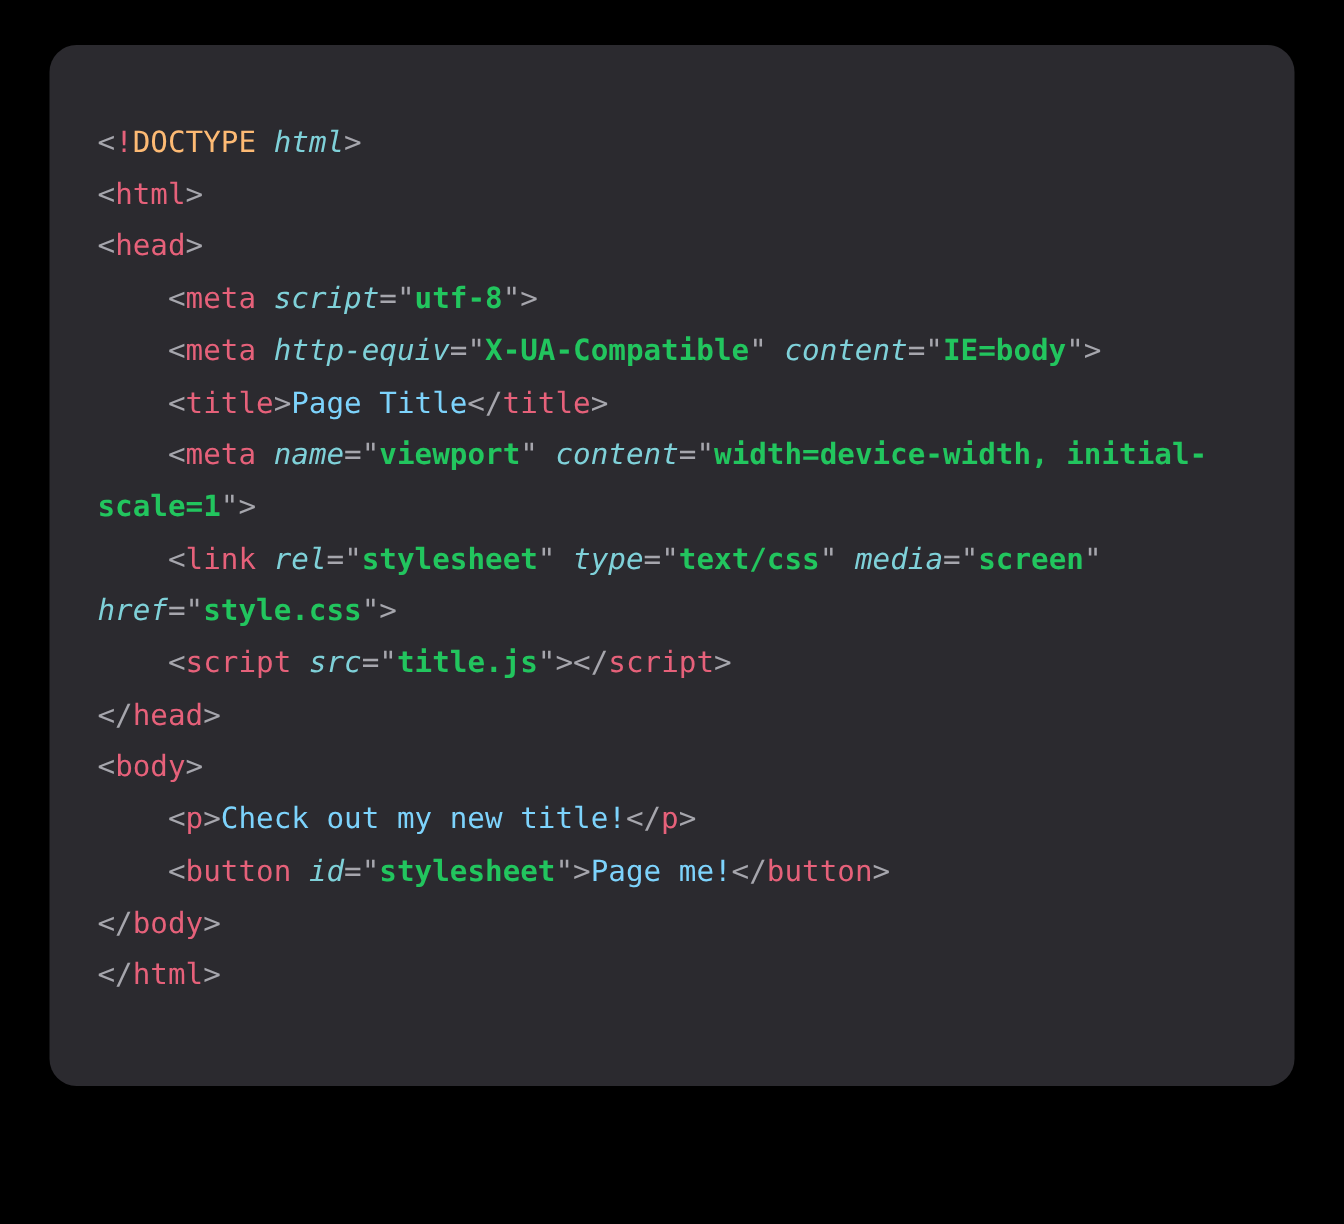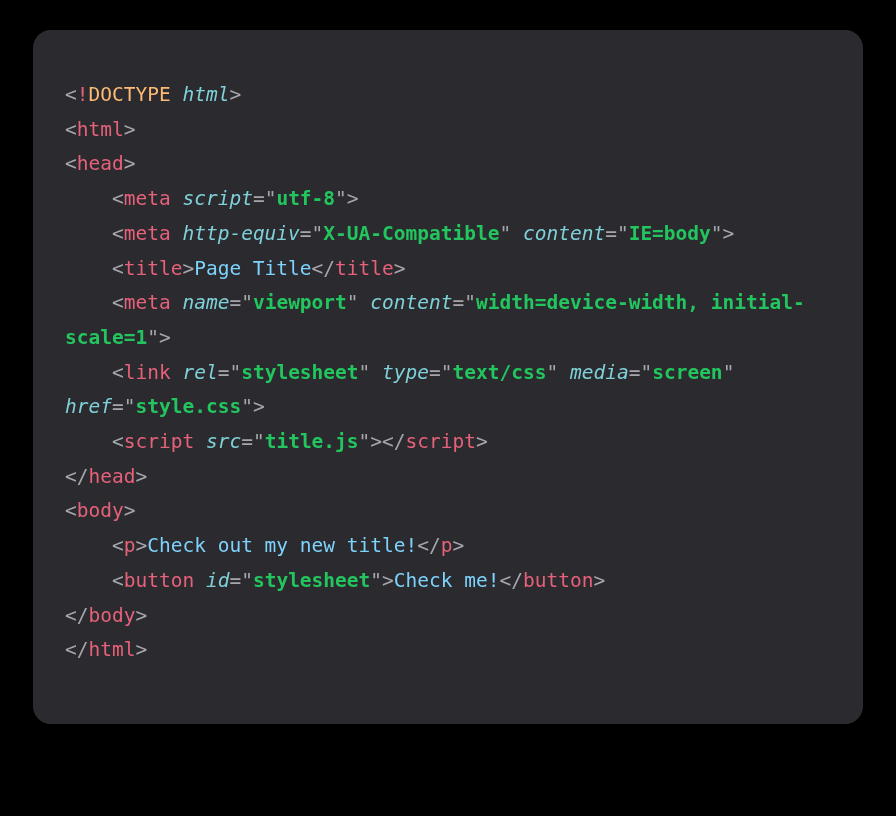--- a/index.html
+++ b/index.html
@@ -40,15 +40,15 @@
 <span><span class="p">&lt;</span><span class="t">head</span><span class="p">&gt;</span></span>
 <span><span>    </span><span class="p">&lt;</span><span class="t">meta</span> <span class="a">script</span><span class="p">=</span><span class="p">"</span><span class="s">utf-8</span><span class="p">"</span><span class="p">&gt;</span></span>
 <span><span>    </span><span class="p">&lt;</span><span class="t">meta</span> <span class="a">http-equiv</span><span class="p">=</span><span class="p">"</span><span class="s">X-UA-Compatible</span><span class="p">"</span> <span class="a">content</span><span class="p">=</span><span class="p">"</span><span class="s">IE=body</span><span class="p">"</span><span class="p">&gt;</span></span>
 <span><span>    </span><span class="p">&lt;</span><span class="t">title</span><span class="p">&gt;</span><span class="tx">Page Title</span><span class="p">&lt;/</span><span class="t">title</span><span class="p">&gt;</span></span>
 <span><span>    </span><span class="p">&lt;</span><span class="t">meta</span> <span class="a">name</span><span class="p">=</span><span class="p">"</span><span class="s">viewport</span><span class="p">"</span> <span class="a">content</span><span class="p">=</span><span class="p">"</span><span class="s">width=device-width, initial-scale=1</span><span class="p">"</span><span class="p">&gt;</span></span>
 <span><span>    </span><span class="p">&lt;</span><span class="t">link</span> <span class="a">rel</span><span class="p">=</span><span class="p">"</span><span class="s">stylesheet</span><span class="p">"</span> <span class="a">type</span><span class="p">=</span><span class="p">"</span><span class="s">text/css</span><span class="p">"</span> <span class="a">media</span><span class="p">=</span><span class="p">"</span><span class="s">screen</span><span class="p">"</span> <span class="a">href</span><span class="p">=</span><span class="p">"</span><span class="s">style.css</span><span class="p">"</span><span class="p">&gt;</span></span>
 <span><span>    </span><span class="p">&lt;</span><span class="t">script</span> <span class="a">src</span><span class="p">=</span><span class="p">"</span><span class="s">title.js</span><span class="p">"</span><span class="p">&gt;</span><span class="p">&lt;/</span><span class="t">script</span><span class="p">&gt;</span></span>
 <span><span class="p">&lt;/</span><span class="t">head</span><span class="p">&gt;</span></span>
 <span><span class="p">&lt;</span><span class="t">body</span><span class="p">&gt;</span></span>
 <span><span>    </span><span class="p">&lt;</span><span class="t">p</span><span class="p">&gt;</span><span class="tx">Check out my new title!</span><span class="p">&lt;/</span><span class="t">p</span><span class="p">&gt;</span></span>
-<span><span>    </span><span class="p">&lt;</span><span class="t">button</span> <span class="a">id</span><span class="p">=</span><span class="p">"</span><span class="s">stylesheet</span><span class="p">"</span><span class="p">&gt;</span><span class="tx">Check me!</span><span class="p">&lt;/</span><span class="t">button</span><span class="p">&gt;</span></span>
+<span><span>    </span><span class="p">&lt;</span><span class="t">button</span> <span class="a">id</span><span class="p">=</span><span class="p">"</span><span class="s">stylesheet</span><span class="p">"</span><span class="p">&gt;</span><span class="tx">Page me!</span><span class="p">&lt;/</span><span class="t">button</span><span class="p">&gt;</span></span>
 <span><span class="p">&lt;/</span><span class="t">body</span><span class="p">&gt;</span></span>
 <span><span class="p">&lt;/</span><span class="t">html</span><span class="p">&gt;</span></span></pre>
 
 </body></html>

